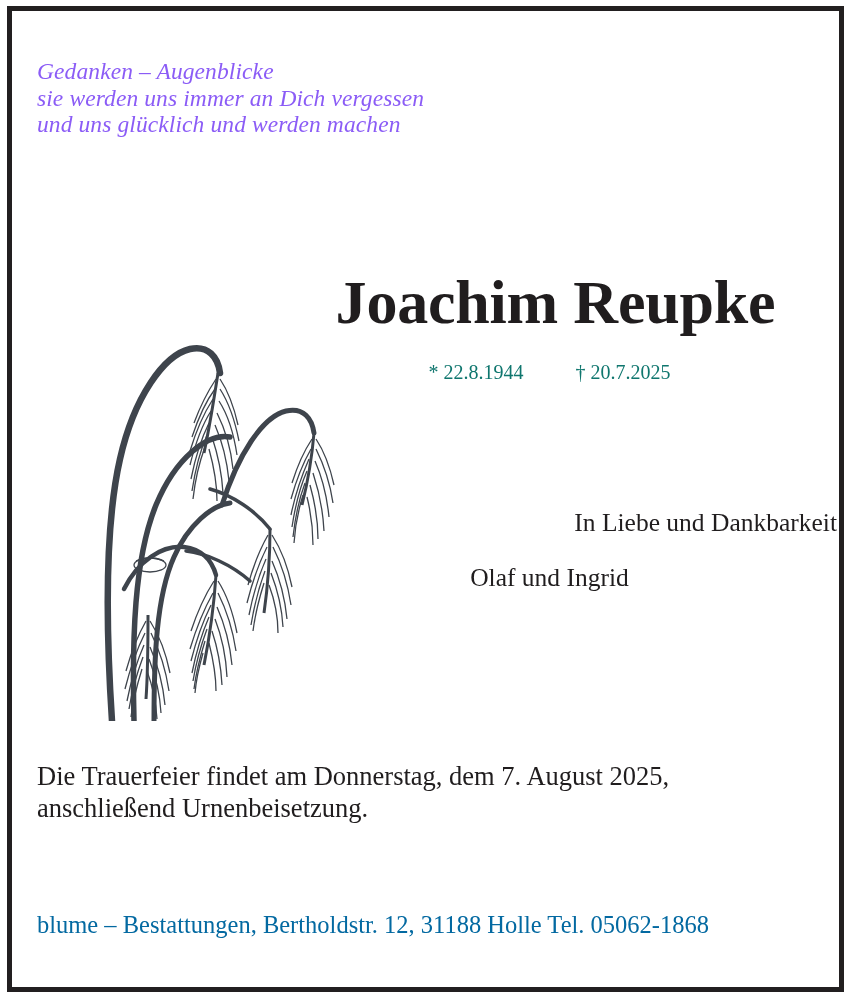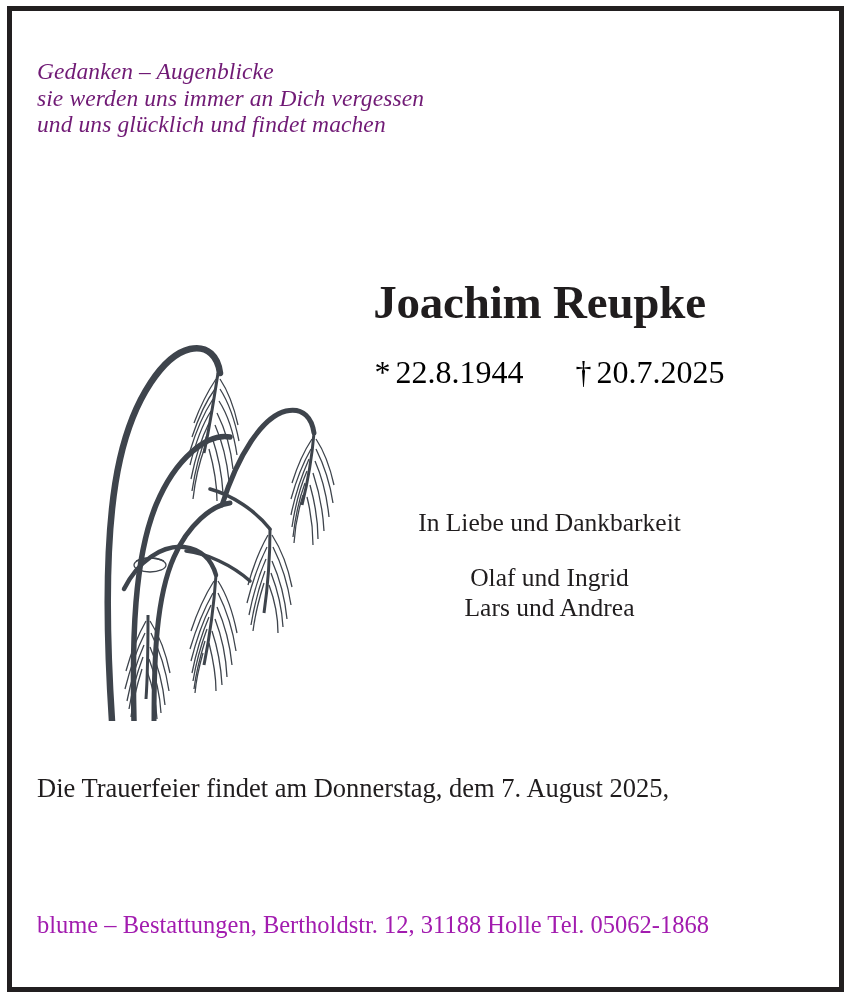--- a/index.html
+++ b/index.html
@@ -39,60 +39,60 @@
 
   
   .verse {
     position: absolute;
     left: 25px;
     top: 47px;
     width: 520px;
     font-style: italic;
     font-size: 23.5px;
     line-height: 26.5px;
-    color: #701a75;
+    color: #8b5cf6;
     letter-spacing: 0.1px;
   }
   .verse div { white-space: pre; }
 
   
   .name {
     position: absolute;
-    left: 240px;
+    left: 256px;
     top: 258px;
     width: 575px;
     text-align: center;
-    font-size: 47px;
+    font-size: 62px;
     font-weight: bold;
     line-height: 66px;
     color: #201d1e;
     letter-spacing: -0.2px;
   }
 
   
   .dates {
     position: absolute;
     left: 250px;
     top: 347px;
     width: 575px;
     text-align: center;
-    font-size: 32px;
+    font-size: 20px;
     line-height: 28px;
-    color: #000000;
+    color: #0f766e;
   }
   .dates .date-birth { margin-right: 52px; }
   .dates .sym { margin-right: 5px; }
 
   
   .dedication {
     position: absolute;
     left: 250px;
     top: 497px;
     width: 575px;
-    text-align: center;
+    text-align: right;
     font-size: 25.5px;
     line-height: 30px;
     color: #201d1e;
   }
   .mourners {
     position: absolute;
     left: 250px;
     top: 552px;
     width: 575px;
     text-align: center;
@@ -105,31 +105,31 @@
   
   .ceremony {
     position: absolute;
     left: 25px;
     top: 750px;
     width: 800px;
     font-size: 26.5px;
     line-height: 31.5px;
     color: #201d1e;
   }
-  .ceremony div { white-space: pre; margin-top: 12px; }
+  .ceremony div { white-space: pre; }
 
   
   .footer {
     position: absolute;
     left: 25px;
     top: 900px;
     width: 800px;
     font-size: 24.5px;
     line-height: 28px;
-    color: #a21caf;
+    color: #0369a1;
     white-space: pre;
   }
 
   
   .illustration {
     position: absolute;
     left: 78px;
     top: 318px;
     width: 275px;
     height: 392px;
@@ -139,21 +139,21 @@
 </head>
 <body>
 
 <div class="notice">
   <div class="frame">
     <div class="inner">
 
       <div class="verse">
         <div>Gedanken – Augenblicke</div>
         <div>sie werden uns immer an Dich vergessen</div>
-        <div>und uns glücklich und findet machen</div>
+        <div>und uns glücklich und werden machen</div>
       </div>
 
       <div class="illustration">
         <svg viewBox="0 0 275 392" xmlns="http://www.w3.org/2000/svg" aria-hidden="true">
           <g fill="none" stroke="#3e444c" stroke-linecap="round">
 
             <path d="M22 392 C16 300 14 200 30 130 C44 68 74 26 100 20 C118 16 128 28 130 44" stroke-width="6.5"></path>
 
             <path d="M44 392 C42 310 44 230 66 176 C86 128 118 104 140 108" stroke-width="5.5"></path>
 
@@ -255,24 +255,24 @@
 
       <div class="name">Joachim Reupke</div>
 
       <div class="dates">
         <span class="date-birth"><span class="sym">*</span><span>22.8.1944</span></span><span class="date-death"><span class="sym">†</span><span>20.7.2025</span></span>
       </div>
 
       <div class="dedication">In Liebe und Dankbarkeit</div>
       <div class="mourners">
         <div>Olaf und Ingrid</div>
-        <div>Lars und Andrea</div>
       </div>
 
       <div class="ceremony">
         <div>Die Trauerfeier findet am Donnerstag, dem 7. August 2025,</div>
+        <div>anschließend Urnenbeisetzung.</div>
       </div>
 
       <div class="footer">blume – Bestattungen, Bertholdstr. 12, 31188 Holle Tel. 05062-1868</div>
 
     </div>
   </div>
 </div>
 
 </body></html>

